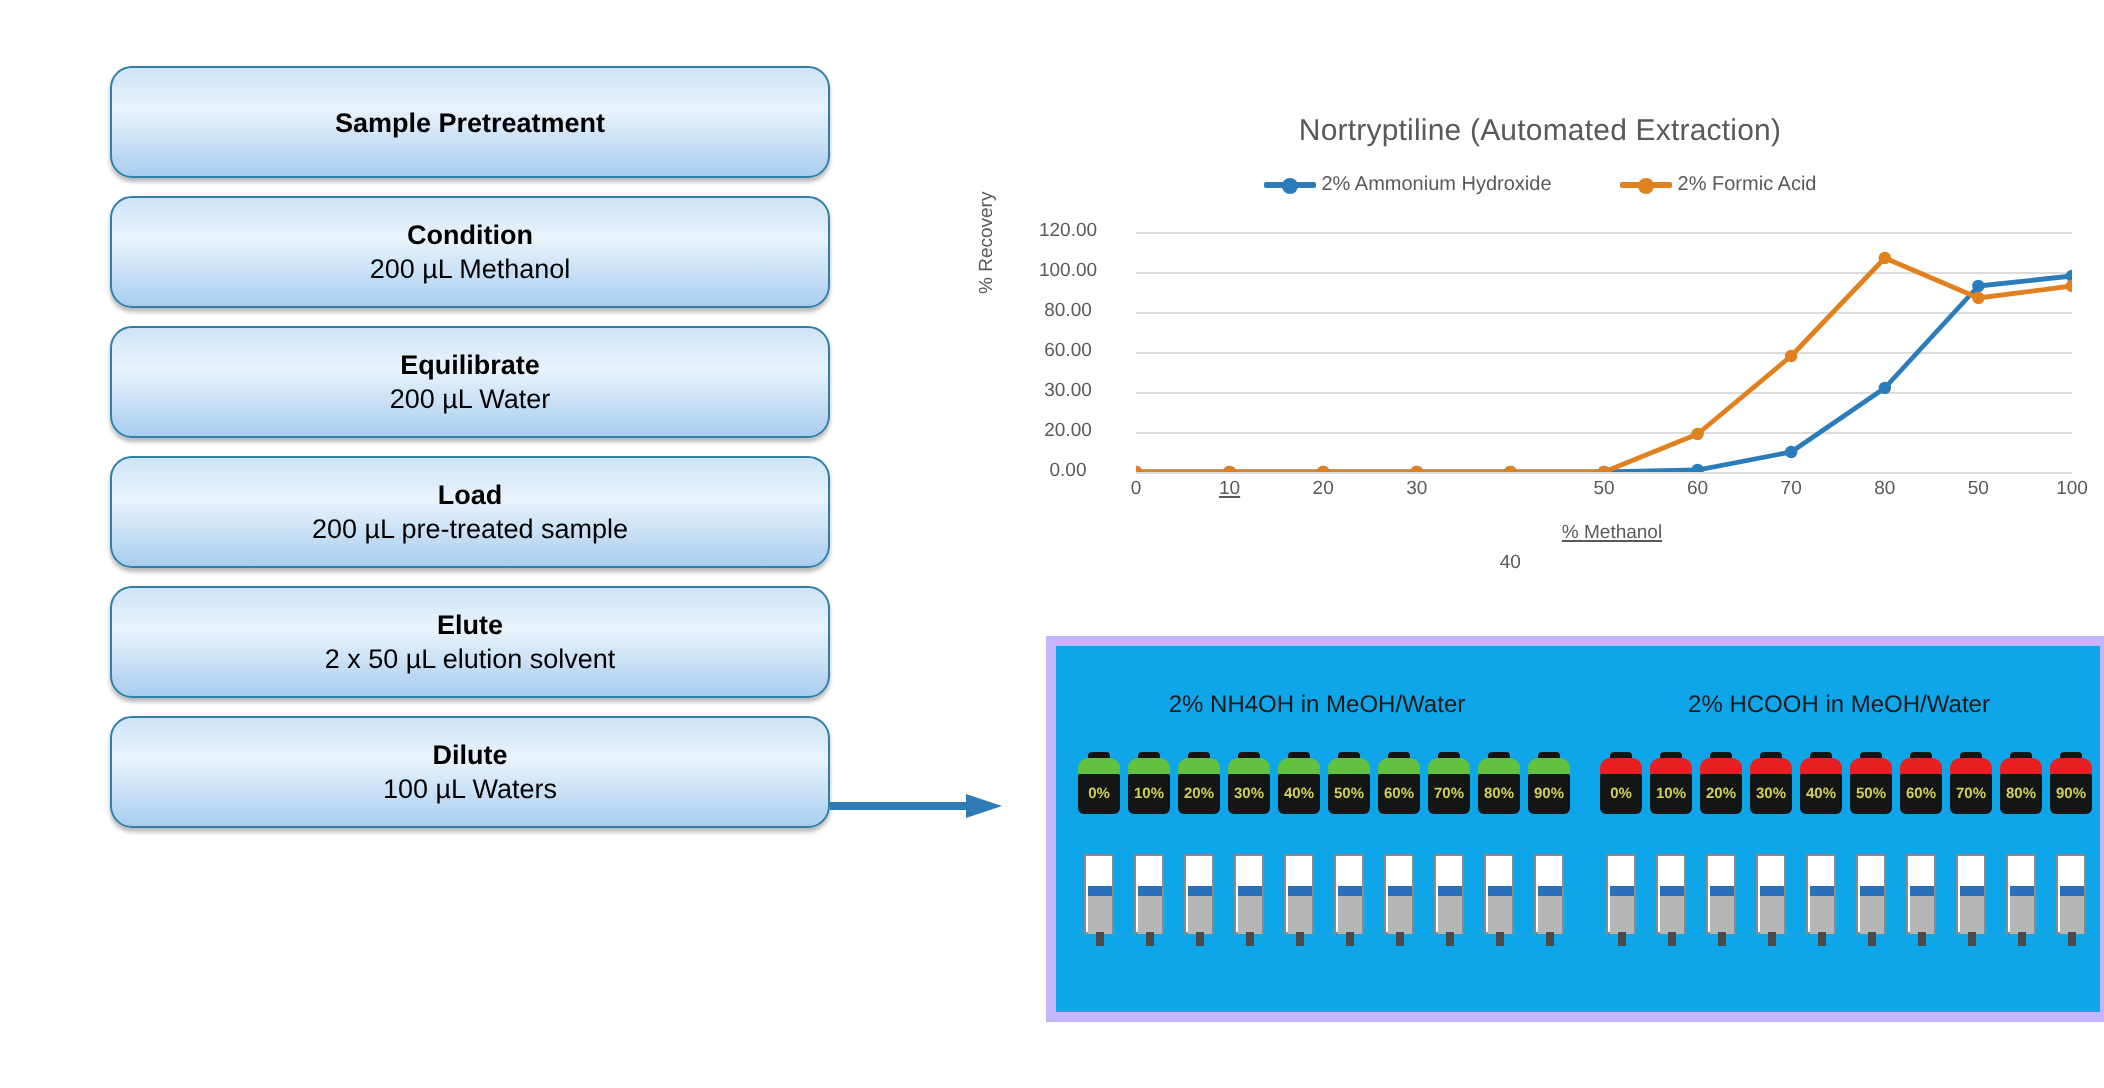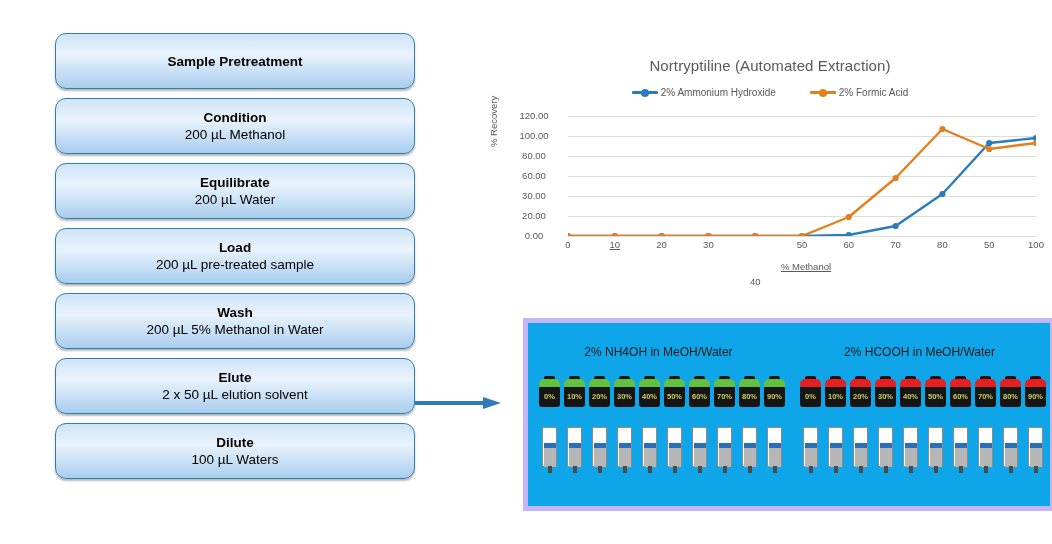--- a/index.html
+++ b/index.html
@@ -123,24 +123,20 @@
       <div class="flow-title">Condition</div>
       <div class="flow-sub">200 µL Methanol</div>
     </div>
     <div class="flow-box">
       <div class="flow-title">Equilibrate</div>
       <div class="flow-sub">200 µL Water</div>
     </div>
     <div class="flow-box">
       <div class="flow-title">Load</div>
       <div class="flow-sub">200 µL pre-treated sample</div>
-    </div>
-    <div class="flow-box">
-      <div class="flow-title">Wash</div>
-      <div class="flow-sub">200 µL 5% Methanol in Water</div>
     </div>
     <div class="flow-box">
       <div class="flow-title">Elute</div>
       <div class="flow-sub">2 x 50 µL elution solvent</div>
     </div>
     <div class="flow-box">
       <div class="flow-title">Dilute</div>
       <div class="flow-sub">100 µL Waters</div>
     </div>
   </div>

